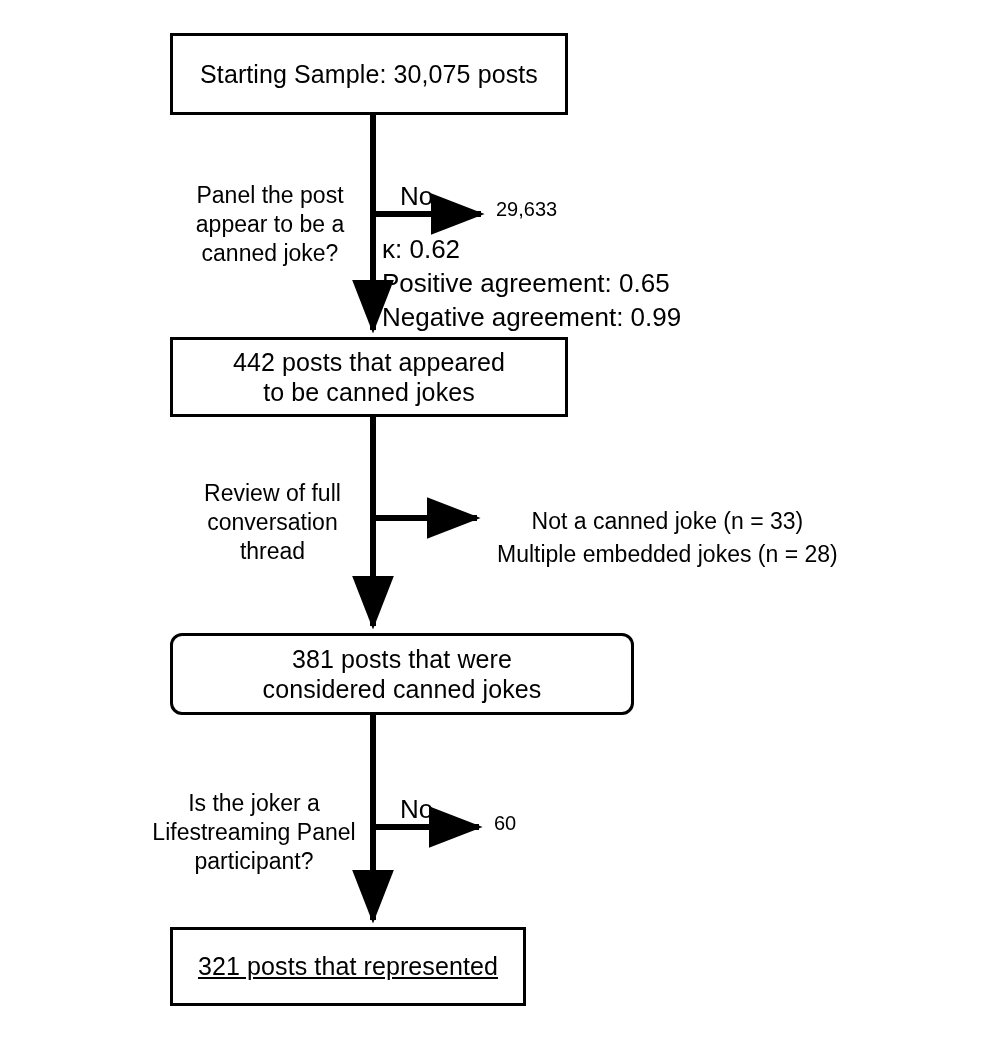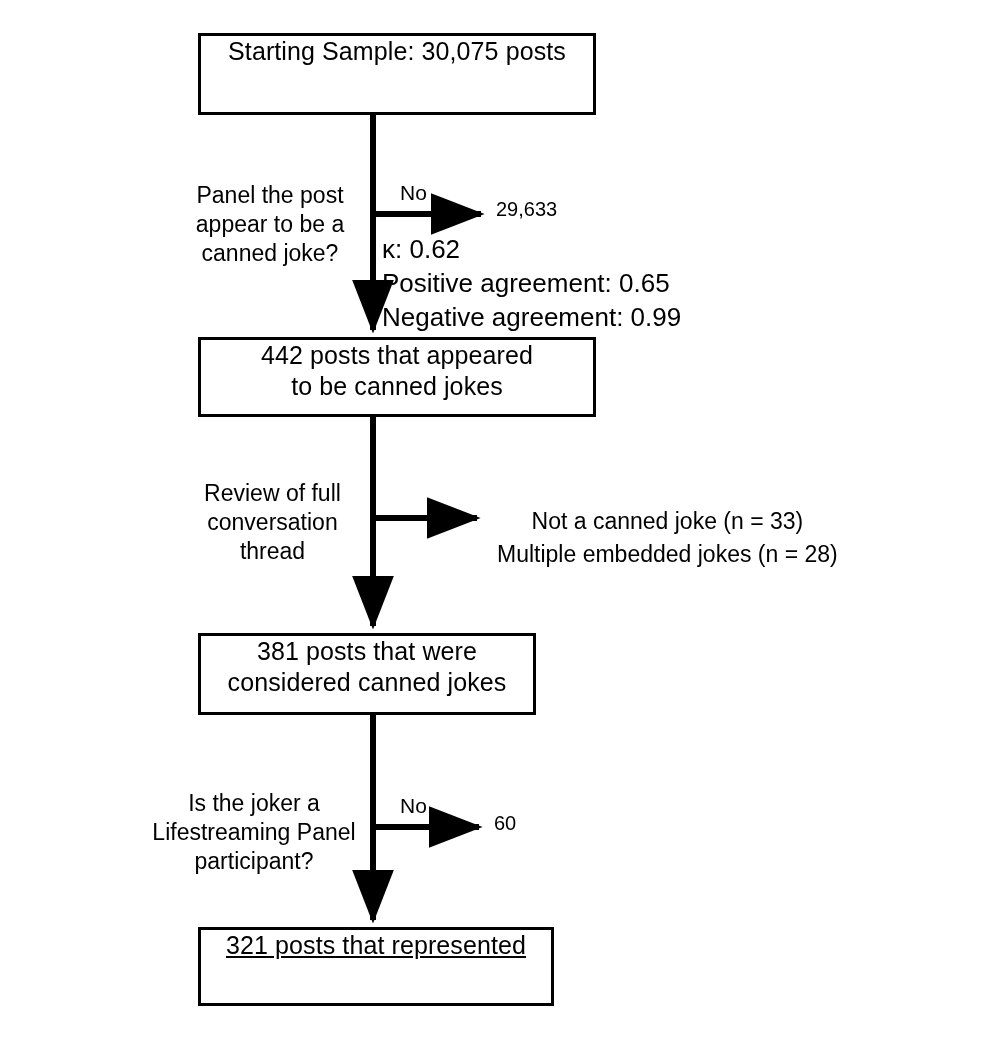--- a/index.html
+++ b/index.html
@@ -23,42 +23,41 @@
     width: 1000px;
     height: 1040px;
     pointer-events: none;
   }
   .node-box {
     position: absolute;
     box-sizing: border-box;
     border: 3px solid #000000;
     background: #ffffff;
     display: flex;
-    align-items: flex-start;
+    align-items: center;
     justify-content: center;
     text-align: center;
     font-size: 25px;
     line-height: 1.22;
     letter-spacing: 0.1px;
-    margin-left: 28px;
   }
   .node-box .line-wrap {
     display: block;
     width: 100%;
   }
   .side-label {
     position: absolute;
     text-align: center;
     font-size: 23px;
     line-height: 1.25;
     white-space: pre-line;
   }
   .branch-label {
     position: absolute;
-    font-size: 21px;
+    font-size: 26px;
     line-height: 1.25;
     text-align: left;
     white-space: pre-line;
   }
   .branch-value {
     position: absolute;
     font-size: 20px;
     line-height: 1.2;
     text-align: left;
     white-space: nowrap;
@@ -128,21 +127,21 @@
     </span>
   </div>
 
   <div class="side-label" style="left:180px; top:479px; width:185px;">Review of full
 conversation
 thread</div>
 
   <div class="exclusion-block" style="left:497px; top:505px;">Not a canned joke (n = 33)
 Multiple embedded jokes (n = 28)</div>
 
-  <div class="node-box" style="left:170px; top:633px; width:338px; height:82px;">
+  <div class="node-box" style="left:170px; top:633px; width:464px; height:82px;border-radius:12px;">
     <span class="line-wrap">
       <span>381 posts that were</span><br>
       <span>considered canned jokes</span>
     </span>
   </div>
 
   <div class="side-label" style="left:140px; top:769px; width:228px;margin-top:20px;">Is the joker a
 Lifestreaming Panel
 participant?</div>
 

